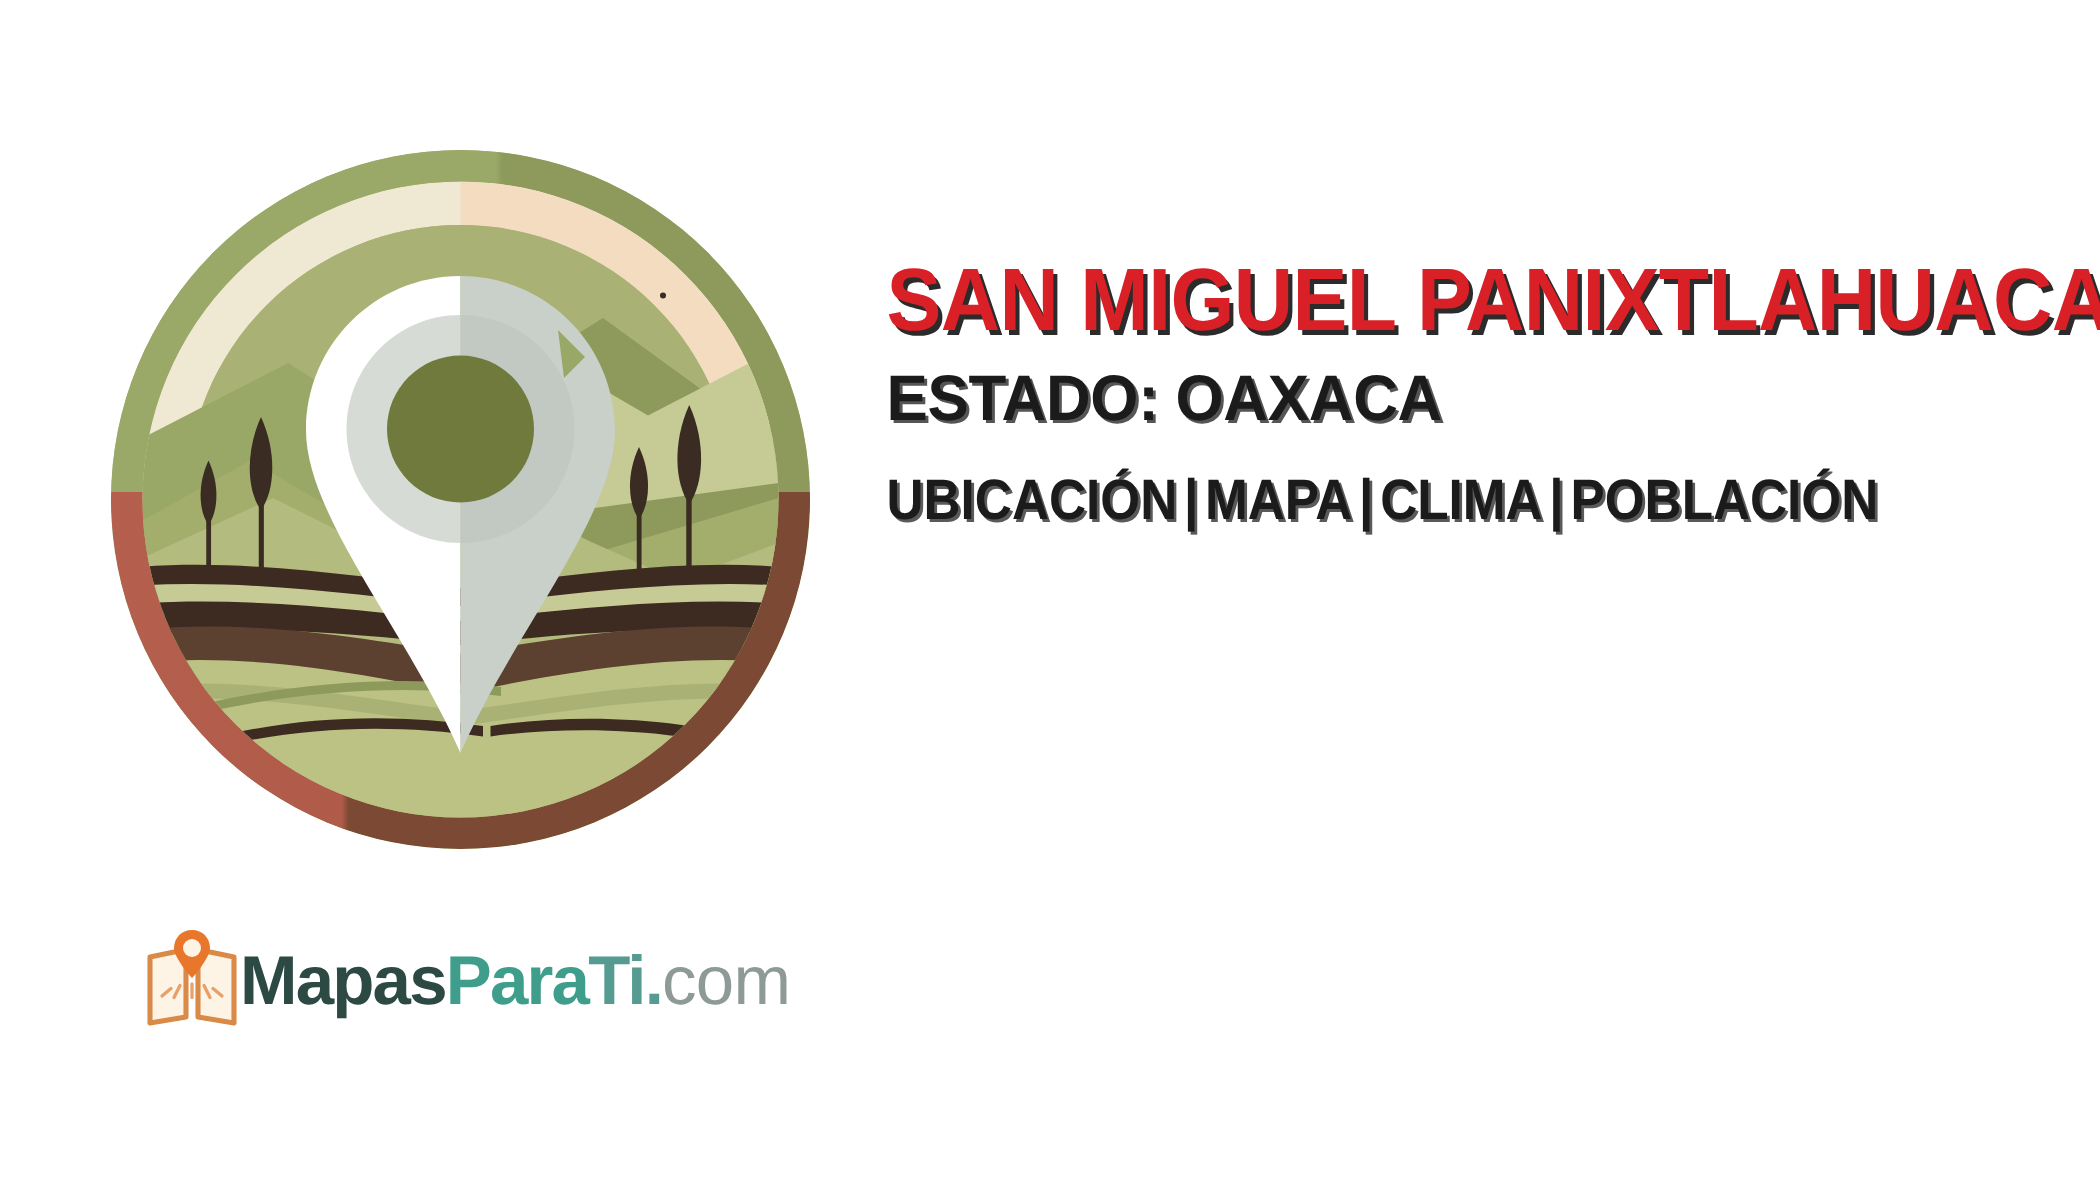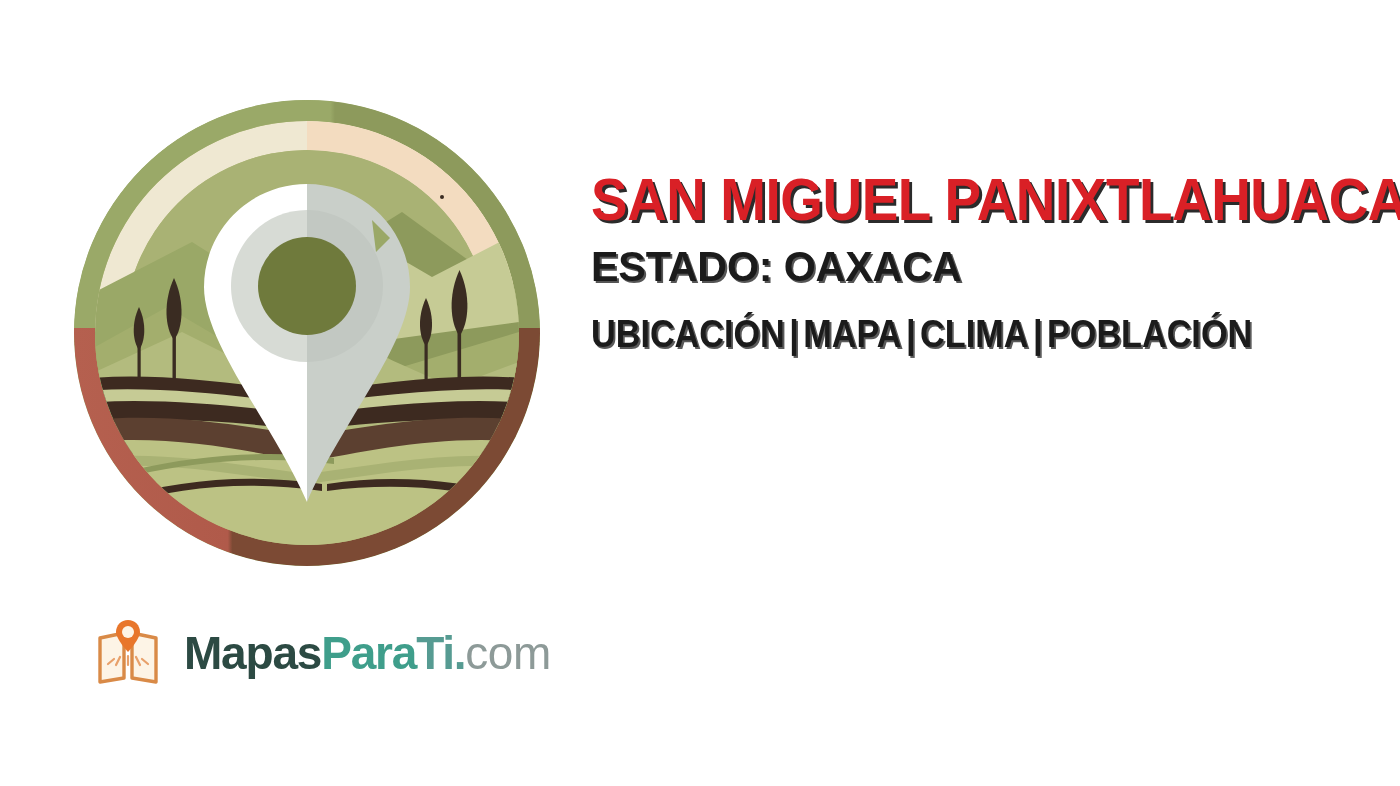--- a/index.html
+++ b/index.html
@@ -31,21 +31,21 @@
   }
   #emblem-svg { display: block; width: 470px; height: 482px; }
 
   
   #brand {
     position: absolute;
     left: 96px;
     top: 618px;
     display: flex;
     align-items: center;
-    gap: 24px;
+    gap: 0;
   }
   #brand-mark { width: 64px; height: 70px; display: block; flex: 0 0 auto; }
   #brand-text {
     font-family: "Liberation Sans", sans-serif;
     font-size: 46px;
     font-weight: 700;
     letter-spacing: -1.2px;
     line-height: 1;
     white-space: nowrap;
   }

